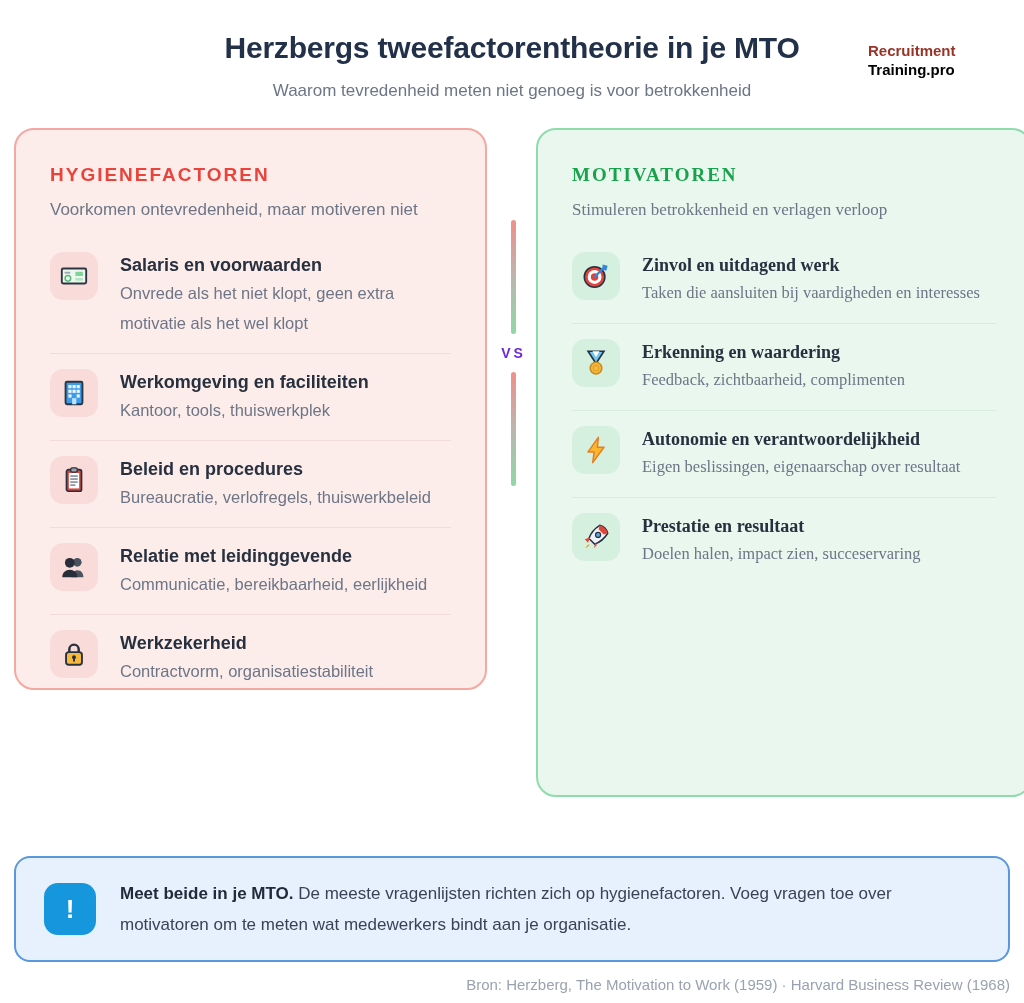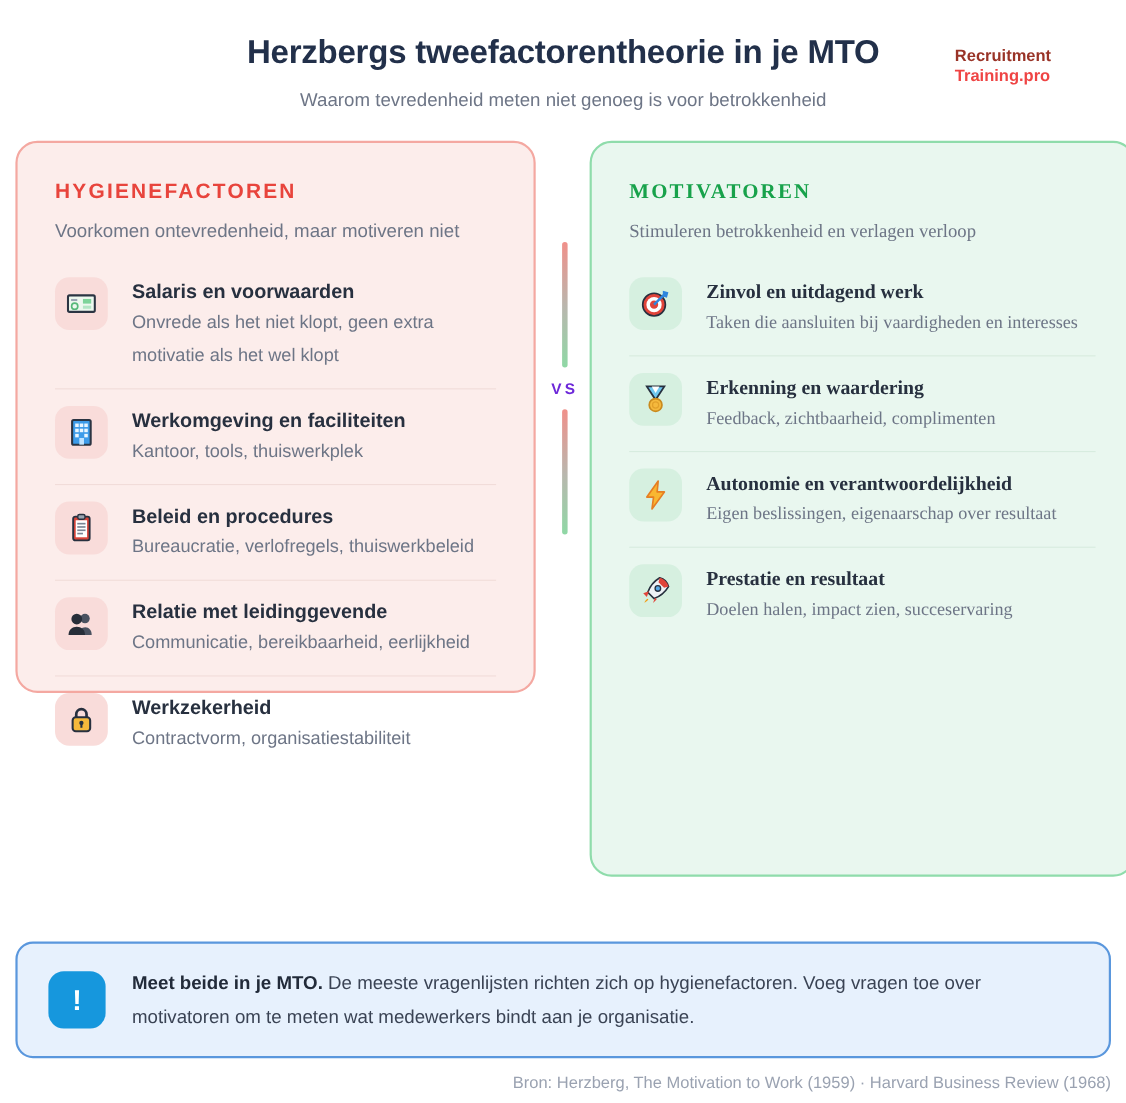--- a/index.html
+++ b/index.html
@@ -19,28 +19,28 @@
   }
   .page-subtitle {
     position:absolute; top:81px; left:0; width:100%;
     text-align:center; font-size:17px; color:#6d7586;
   }
   .logo {
     position:absolute; top:41px; left:868px; width:130px;
     font-size:15px; font-weight:bold; line-height:19px;
   }
   .logo .l1 { color:#993327; }
-  .logo .l2 { color:#ef4444; }
+  .logo .l2 { color:#000000; }
   
   .panel {
     position:absolute; top:128px; border-radius:20px;
     padding:34px 34px 20px 34px;
   }
   .panel-hygiene {
-    left:14px; width:473px; height:502px;
+    left:14px; width:473px; height:562px;
     background:#fcedeb; border:2px solid #f4a8a1;
   }
   .panel-motivators {
     left:536px; width:496px; height:669px;
     background:#e9f7ef; border:2px solid #8fdcab;font-family:Liberation Serif, serif;
   }
   .panel-heading {
     font-size:19px; font-weight:bold; letter-spacing:2px;
   }
   .panel-hygiene .panel-heading { color:#e8443c; }

